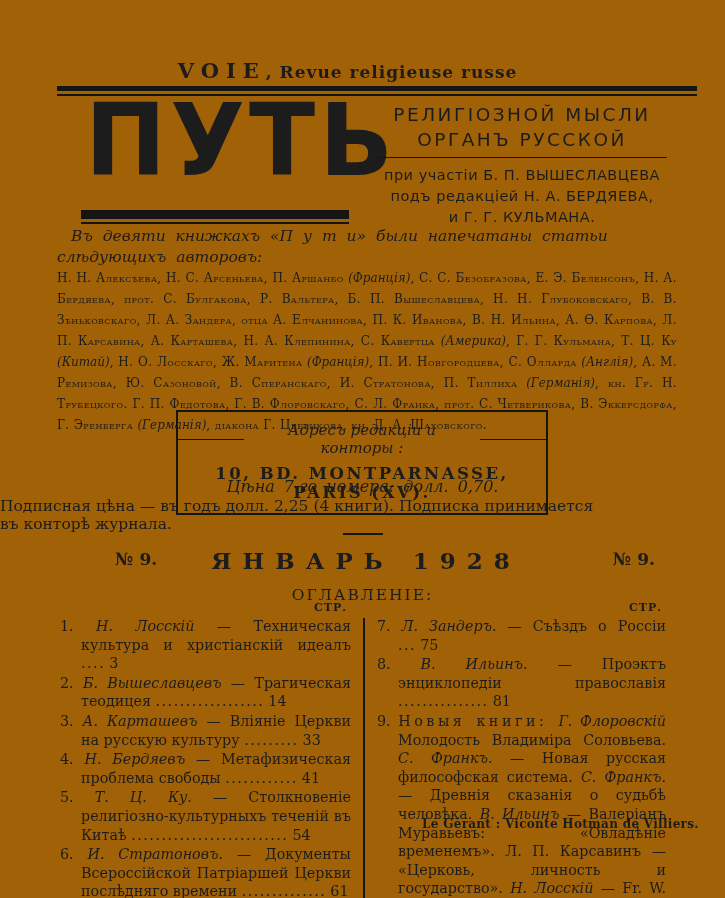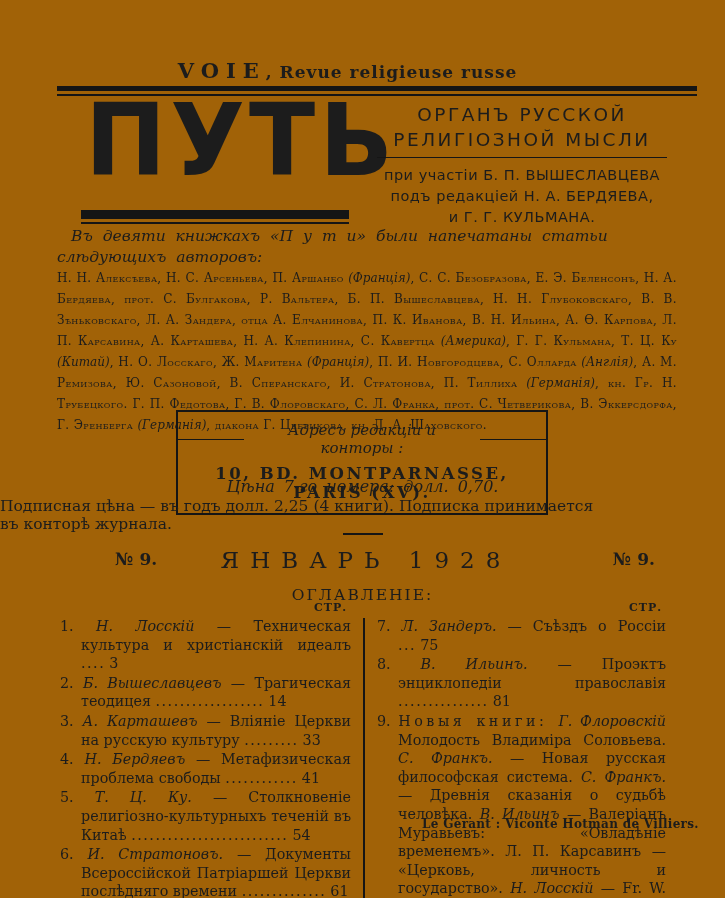--- a/index.html
+++ b/index.html
@@ -46,21 +46,21 @@
   .price{position:absolute;top:477px;left:0;right:0;text-align:center;
     font-style:italic;font-size:16px;word-spacing:4px;}
   .subscription{position:absolute;top:498px;left:0;right:0;
     font-size:15.5px;line-height:17.5px;}
   .short-rule{position:absolute;top:533px;left:50%;transform:translateX(-50%);
     width:40px;border-top:2px solid #151515;}
   
   .issue-row{position:absolute;top:547px;left:57px;right:50px;height:30px;}
   .issue-left{position:absolute;left:58px;top:2px;font-weight:bold;font-size:17px;}
   .issue-center{position:absolute;left:0;right:0;top:0;text-align:center;
-    font-weight:normal;font-size:23px;letter-spacing:11px;}
+    font-weight:bold;font-size:23px;letter-spacing:11px;}
   .issue-right{position:absolute;right:20px;top:2px;font-weight:bold;font-size:17px;}
   
   .toc-heading{position:absolute;top:586px;left:0;right:0;text-align:center;
     font-size:15.5px;letter-spacing:2px;}
   .toc{position:absolute;top:601px;left:60px;width:606px;display:flex;}
   .toc-col{width:50%;box-sizing:border-box;position:relative;}
   .toc-col-left{padding-right:12px;}
   .toc-col-right{padding-left:14px;}
   .toc-divider{position:absolute;left:50%;top:17px;bottom:6px;width:1.5px;background:#151515;}
   .str-label{text-align:right;font-size:11px;font-weight:bold;letter-spacing:1px;
@@ -80,22 +80,22 @@
 
   <div class="voie-line">
     <span class="voie-name">VOIE</span><span class="voie-sub">, Revue religieuse russe</span>
   </div>
   <div class="double-rule"></div>
 
   <div class="masthead">
     <div class="put-title">ПУТЬ</div>
     <div class="put-underline"></div>
     <div class="organ">
+      <div class="organ-line">РЕЛИГІОЗНОЙ МЫСЛИ</div>
       <div class="organ-line">ОРГАНЪ РУССКОЙ</div>
-      <div class="organ-line">РЕЛИГІОЗНОЙ МЫСЛИ</div>
       <div class="organ-rule"></div>
       <div class="editor-line">при участіи Б. П. ВЫШЕСЛАВЦЕВА</div>
       <div class="editor-line">подъ редакціей Н. А. БЕРДЯЕВА,</div>
       <div class="editor-line">и Г. Г. КУЛЬМАНА.</div>
     </div>
   </div>
 
   <div class="authors">
     <div class="authors-intro">Въ девяти книжкахъ «П у т и» были напечатаны статьи слѣдующихъ авторовъ:</div>
     <div class="authors-names"><span class="seg-sc">Н. Н. Алексѣева, Н. С. Арсеньева, П. Аршанбо </span><span class="seg-i">(Франція)</span><span class="seg-sc">, С. С. Безобразова, Е. Э. Беленсонъ, Н. А. Бердяева, прот. С. Булгакова, Р. Вальтера, Б. П. Вышеславцева, Н. Н. Глубоковскаго, В. В. Зѣньковскаго, Л. А. Зандера, отца А. Елчанинова, П. К. Иванова, В. Н. Ильина, А. Ѳ. Карпова, Л. П. Карсавина, А. Карташева, Н. А. Клепинина, С. Кавертца </span><span class="seg-i">(Америка)</span><span class="seg-sc">, Г. Г. Кульмана, Т. Ц. Ку </span><span class="seg-i">(Китай)</span><span class="seg-sc">, Н. О. Лосскаго, Ж. Маритена </span><span class="seg-i">(Франція)</span><span class="seg-sc">, П. И. Новгородцева, С. Олларда </span><span class="seg-i">(Англія)</span><span class="seg-sc">, А. М. Ремизова, Ю. Сазоновой, В. Сперанскаго, И. Стратонова, П. Тиллиха </span><span class="seg-i">(Германія)</span><span class="seg-sc">, кн. Гр. Н. Трубецкого. Г. П. Федотова, Г. В. Флоровскаго, С. Л. Франка, прот. С. Четверикова, В. Эккерсдорфа, Г. Эренберга </span><span class="seg-i">(Германія)</span><span class="seg-sc">, діакона Г. Цебрикова, кн. Д. А. Шаховского.</span></div>

